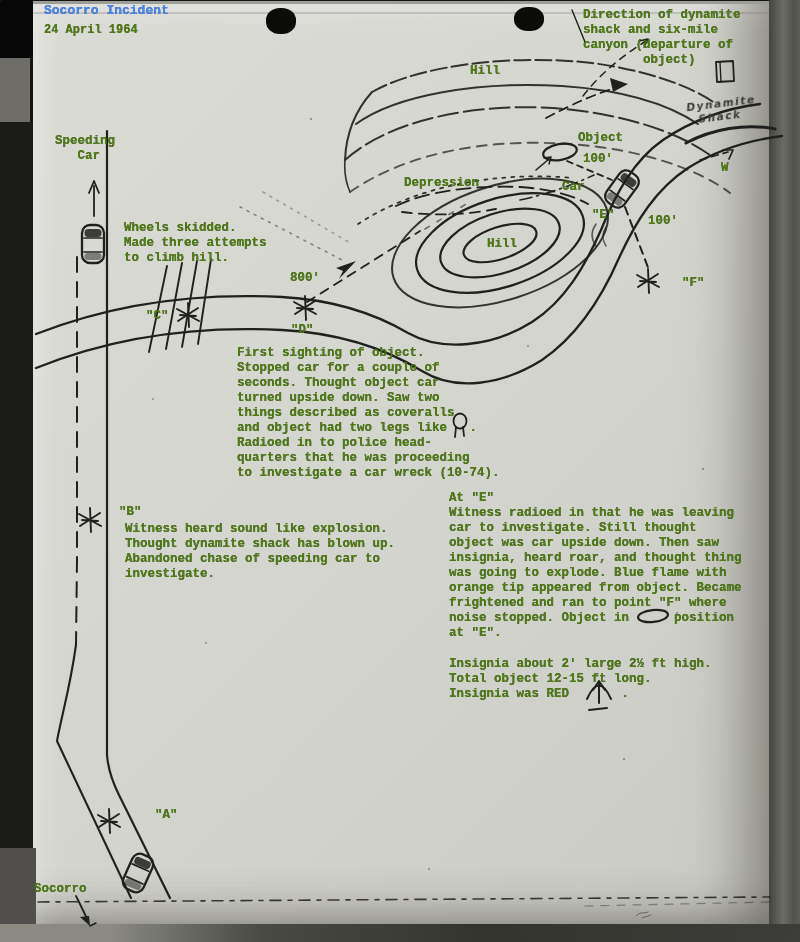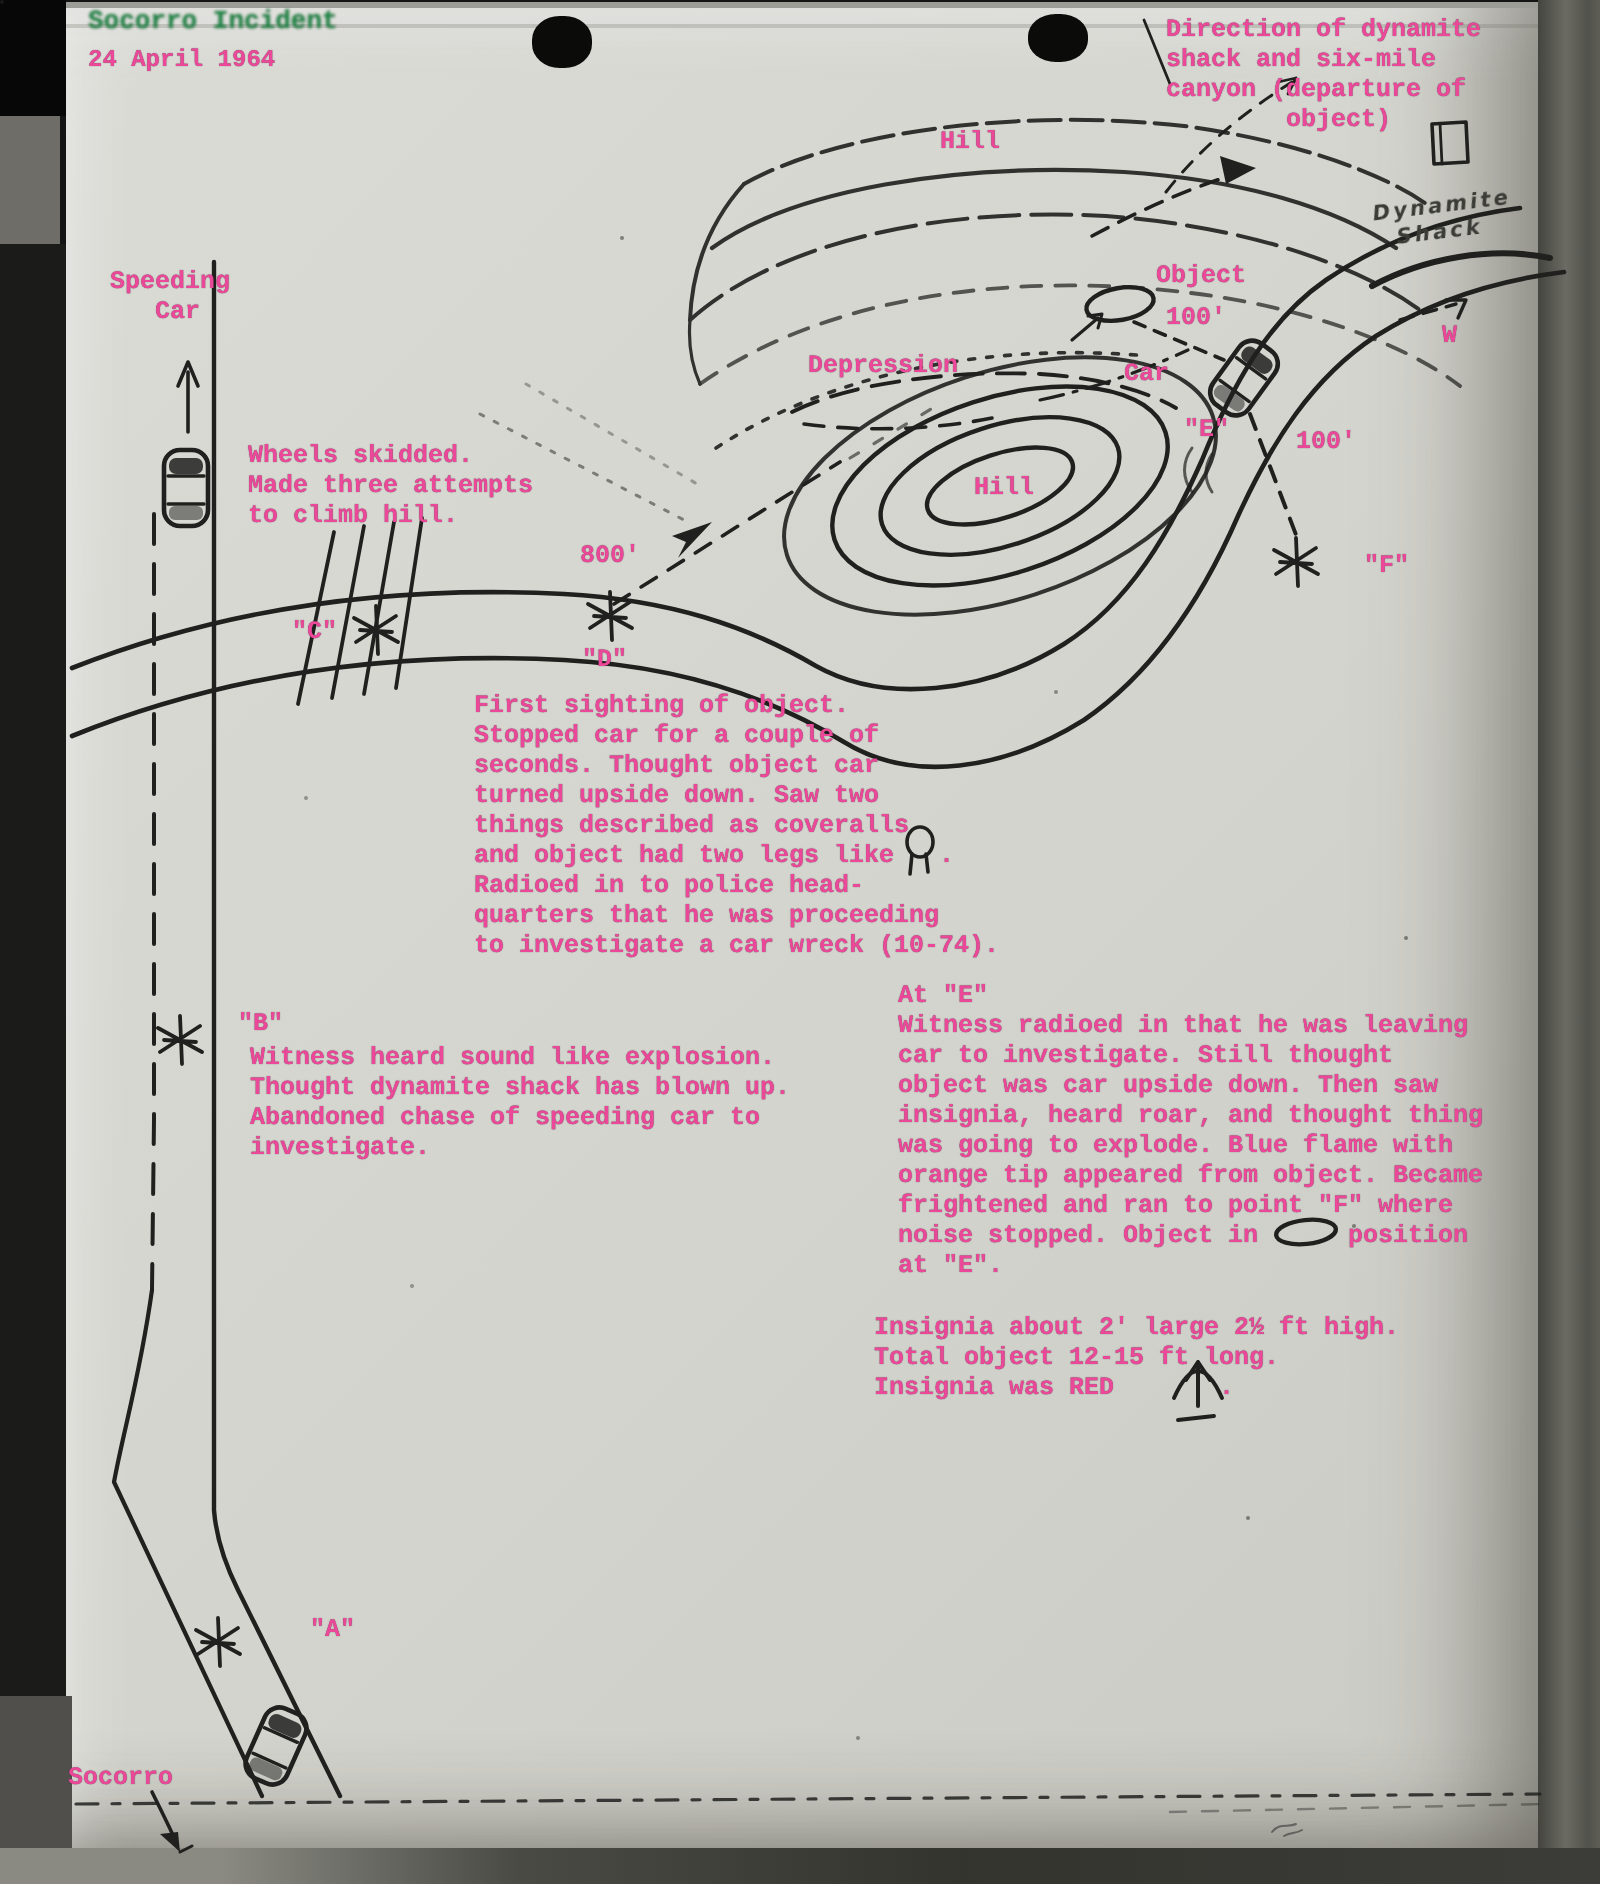--- a/index.html
+++ b/index.html
@@ -8,22 +8,22 @@
   .paper{position:absolute;left:33px;top:4px;width:737px;height:922px;
          background:linear-gradient(135deg,#dbdbd6 0%,#d4d4ce 55%,#cbcbc5 100%);
          box-shadow:inset -48px -12px 60px -25px rgba(70,68,58,.55),
                     inset 14px 20px 38px -20px rgba(255,255,255,.85),
                     inset 0 -42px 46px -36px rgba(80,78,68,.45);}
   .platen{position:absolute;left:30px;top:1px;width:742px;height:4px;background:#b5b5ae;opacity:.85;}
   .topline{position:absolute;left:33px;top:12px;width:737px;height:2px;background:rgba(120,120,112,.28);}
   .band{position:absolute;}
   .hole{position:absolute;background:#0b0b0a;border-radius:46%;}
   .txt{position:absolute;white-space:pre;font:700 12.5px/15px "Liberation Mono","DejaVu Sans Mono",monospace;
-       color:#ec4899;text-shadow:0 0 .5px rgba(25,25,22,.75);z-index:30;}
-  .smudge{filter:blur(.7px);color:#15803d;opacity:.95;}
+       color:#4d7c0f;text-shadow:0 0 .5px rgba(25,25,22,.75);z-index:30;}
+  .smudge{filter:blur(.7px);color:#3b82f6;opacity:.95;}
   .hand{position:absolute;z-index:30;font:600 italic 10.5px/13px "DejaVu Sans",sans-serif;
         color:#3c3c37;letter-spacing:1.6px;transform:rotate(-7deg);filter:blur(.3px);white-space:pre;}
   svg.map{position:absolute;left:0;top:0;z-index:20;pointer-events:none;}
   .glyph{position:absolute;z-index:31;}
   .specks{position:absolute;left:0;top:0;width:2px;height:2px;border-radius:50%;z-index:25;
           background:rgba(40,40,34,.55);
           box-shadow:310px 118px 0 rgba(40,40,34,.5),527px 345px 0 rgba(40,40,34,.45),
                      702px 468px 0 rgba(40,40,34,.5),205px 642px 0 rgba(40,40,34,.4),
                      623px 758px 0 rgba(40,40,34,.5),428px 868px 0 rgba(40,40,34,.45),
                      152px 398px 0 rgba(40,40,34,.4),676px 612px 0 rgba(40,40,34,.5),
@@ -248,21 +248,21 @@
   <div class="txt" style="left:449px;top:491px">At "E"
 Witness radioed in that he was leaving
 car to investigate. Still thought
 object was car upside down. Then saw
 insignia, heard roar, and thought thing
 was going to explode. Blue flame with
 orange tip appeared from object. Became
 frightened and ran to point "F" where
 noise stopped. Object in      position
 at "E".</div>
-  <div class="txt" style="left:437px;top:657px">Insignia about 2' large 2½ ft high.
+  <div class="txt" style="left:449px;top:657px">Insignia about 2' large 2½ ft high.
 Total object 12-15 ft long.
 Insignia was RED       .</div>
   <div class="txt" style="left:155px;top:808px">"A"</div>
   <div class="txt" style="left:34px;top:882px">Socorro</div>
 
   <div class="hand" style="left:687px;top:97px">Dynamite
   Shack</div>
 
 </div>
 

